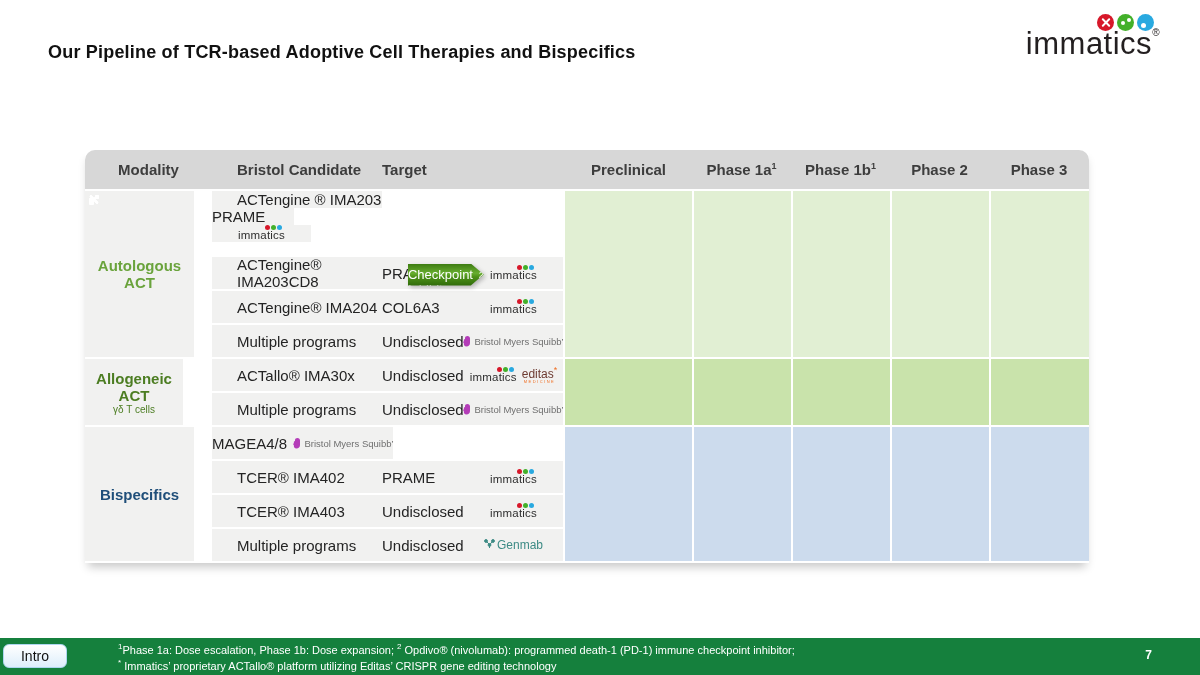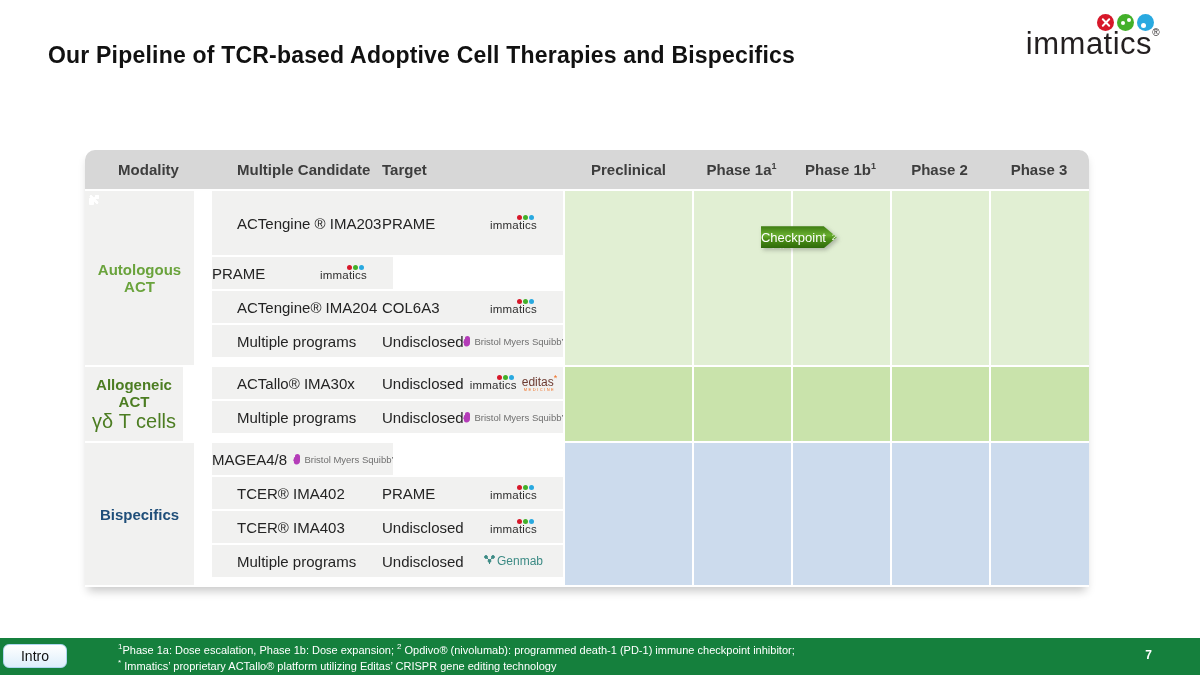--- a/index.html
+++ b/index.html
@@ -2,21 +2,21 @@
 <html><head>
 <meta charset="utf-8">
 <style>
   * { margin:0; padding:0; box-sizing:border-box; }
   html,body { background:#e8e8e8; }
   .slide {
     position:relative; width:1200px; height:675px; background:#ffffff;
     font-family:"Liberation Sans", sans-serif; overflow:hidden; margin:0 auto;
   }
   
-  .title { position:absolute; left:48px; top:42px; font-size:23px; font-weight:bold; color:#111; letter-spacing:.2px; }
+  .title { position:absolute; left:48px; top:42px; font-size:18px; font-weight:bold; color:#111; letter-spacing:.2px; }
   
   .brand { position:absolute; right:40px; top:14px; display:flex; flex-direction:column; align-items:flex-end; }
   .brand-dots { display:flex; gap:3px; margin-right:6px; margin-bottom:-3px; }
   .brand-dots i { width:17px; height:17px; border-radius:50%; display:block; position:relative; }
   .dot-red { background:#d7182a; }
   .dot-green { background:#43b02a; }
   .dot-blue { background:#29a9e0; }
   .dot-red::before, .dot-red::after { content:""; position:absolute; left:7.5px; top:3px; width:2px; height:11px; background:#fff; border-radius:1px; }
   .dot-red::before { transform:rotate(45deg);} .dot-red::after { transform:rotate(-45deg);}
   .dot-green::before { content:""; position:absolute; left:4px; top:7px; width:4px; height:4px; border-radius:50%; background:#fff; box-shadow:6px -3px 0 0 #fff; }
@@ -33,28 +33,28 @@
   .h-pre { width:127px; } .h-1a { width:99px; } .h-1b { width:99px; } .h-2 { width:99px; } .h-3 { width:100px; }
   .h-ph sup { font-size:9px; }
   .tbody { position:relative; margin-top:2px; }
   .group { display:flex; margin-bottom:2px; }
   .group:last-child { margin-bottom:0; }
   .g-auto { background:linear-gradient(90deg,#ffffff 480px,#e1efd3 480px); }
   .g-allo { background:linear-gradient(90deg,#ffffff 480px,#c9e3ab 480px);gap:11px; }
   .g-bis  { background:linear-gradient(90deg,#ffffff 480px,#ccdbed 480px); }
   .modality { width:125px; margin-right:18px; background:#f1f1f0; display:flex; flex-direction:column; align-items:center; justify-content:center; text-align:center; }
   .mod-label { font-size:15px; font-weight:bold; }
-  .mod-sub { font-size:20px; }
+  .mod-sub { font-size:10px; }
   .g-auto .mod-label { color:#6aa33c; }
   .g-allo .mod-label, .g-allo .mod-sub { color:#4c7d22; }
   .g-bis .mod-label { color:#1f4e79; }
   .rows { flex:1; }
   .prow { display:flex; height:32px; margin-bottom:2px; }
-  .prow:last-child { margin-bottom:8px; }
-  .prow.tall { height:64px; }
+  .prow:last-child { margin-bottom:0; }
+  .prow.tall { height:64px;flex-direction:column; }
   .cell { display:flex; align-items:center; background:#f1f1f0; font-size:15px; color:#242424; }
   .product { width:170px; padding-left:25px; }
   .target { width:82px; }
   .partner { width:99px; margin-right:2px; justify-content:center; background:#f1f1f0; }
   .phases { width:524px; position:relative; z-index:2; display:flex; flex-direction:column; justify-content:space-evenly; background:transparent; }
   .awrap { height:22px; filter:drop-shadow(2px 2px 2px rgba(70,70,70,.35)); }
   .arrow { height:22px; clip-path:polygon(0 0, calc(100% - 13px) 0, 100% 50%, calc(100% - 13px) 100%, 0 100%);
            display:flex; align-items:center; justify-content:center; color:#fff; font-size:13px; }
   .arrow sup { font-size:9px; margin-left:1px; }
   .a-green { background:linear-gradient(180deg,#3e7c12 0%,#68ae2f 42%,#4d9117 58%,#2f6a0a 100%); }
@@ -95,21 +95,21 @@
       <i class="dot-red"></i>
       <i class="dot-green"></i>
       <i class="dot-blue"></i>
     </div>
     <div class="brand-text"><span>immatics</span><sup>®</sup></div>
   </div>
 
   <div class="pipeline">
     <div class="thead">
       <div class="h-mod">Modality</div>
-      <div class="h-prod">Multiple Candidate</div>
+      <div class="h-prod">Bristol Candidate</div>
       <div class="h-target">Target</div>
       <div class="h-ph h-pre">Preclinical</div>
       <div class="h-ph h-1a"><span>Phase 1a</span><sup>1</sup></div>
       <div class="h-ph h-1b"><span>Phase 1b</span><sup>1</sup></div>
       <div class="h-ph h-2">Phase 2</div>
       <div class="h-ph h-3">Phase 3</div>
     </div>
 
     <div class="tbody">
 
@@ -137,20 +137,21 @@
                 </div>
               <div class="awrap">
                   <div class="arrow a-green" style="width: 57.4%;">
                     <span>+ Checkpoint Inhibitor</span>
                     <sup>2</sup>
                   </div>
                 </div>
             </div>
           </div>
           <div class="prow">
+            <div class="cell product">ACTengine® IMA203CD8</div>
             <div class="cell target">PRAME</div>
             <div class="cell partner">
               <div class="mini-immatics">
                   <div class="mini-dots">
                     <i class="dot-red"></i>
                     <i class="dot-green"></i>
                     <i class="dot-blue"></i>
                   </div>
                   <div class="mini-text">immatics</div>
                 </div>

